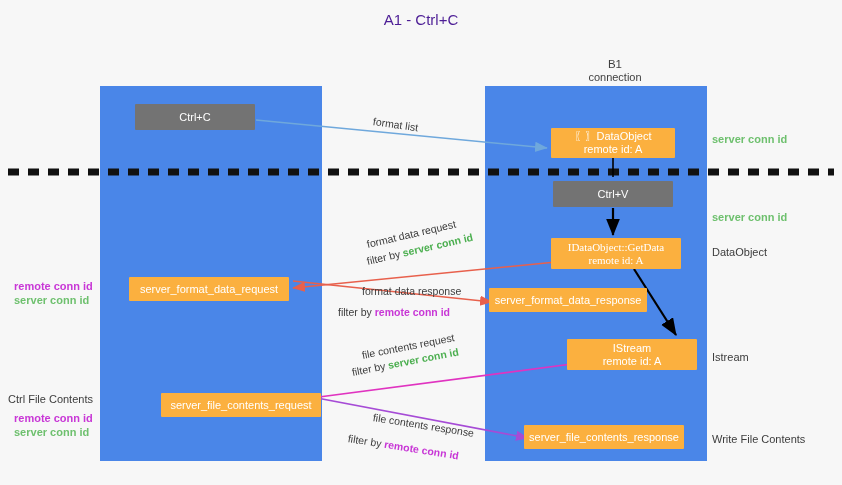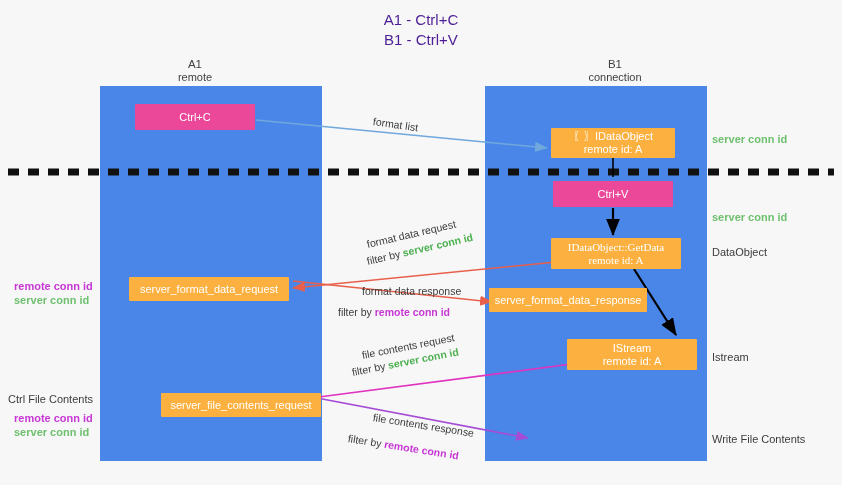--- a/index.html
+++ b/index.html
@@ -27,21 +27,21 @@
   .lane{
     position:absolute;background:#4a86e8;
   }
 
   .node{
     position:absolute;box-sizing:border-box;
     display:flex;flex-direction:column;align-items:center;justify-content:center;
     color:#ffffff;font-size:11px;line-height:13px;text-align:center;
     border-radius:1px;
   }
-  .node.green{background:#ec4899;}
+  .node.green{background:#737373;}
   .node.orange{background:#fbb03f;}
   .node .l2{font-size:11px;}
 
   .lab{
     position:absolute;font-size:10.5px;line-height:13px;color:#3c3c3c;white-space:nowrap;
   }
   .lab.rot-n13{transform:rotate(-13deg);transform-origin:left center;}
   .lab.rot-n11{transform:rotate(-11deg);transform-origin:left center;}
   .lab.rot-p9{transform:rotate(9deg);transform-origin:left center;}
   .lab.rot-p8{transform:rotate(8deg);transform-origin:left center;}
@@ -56,27 +56,22 @@
 
   svg.overlay{position:absolute;left:0;top:0;width:842px;height:485px;pointer-events:none;}
 </style>
 </head>
 <body>
 
 <div id="stage">
 
   <div class="title-block">
     <div>A1 - Ctrl+C</div>
-    <div>B1 - Ctrl+V</div>
   </div>
 
-  <div class="col-head" style="left:130px;top:58px;width:130px;">
-    <div>A1</div>
-    <div class="sub">remote</div>
-  </div>
   <div class="col-head" style="left:545px;top:58px;width:140px;">
     <div>B1</div>
     <div class="sub">connection</div>
   </div>
 
   <div class="lane" style="left:100px;top:86px;width:222px;height:375px;"></div>
   <div class="lane" style="left:485px;top:86px;width:222px;height:375px;"></div>
 
   <svg class="overlay" viewBox="0 0 842 485">
     <defs>
@@ -114,21 +109,21 @@
     <line x1="572" y1="364" x2="296" y2="400" stroke="#e033c0" stroke-width="1.6" marker-end="url(#ah-magenta)"></line>
 
     <line x1="296" y1="394" x2="528" y2="438" stroke="#a64bd6" stroke-width="1.6" marker-end="url(#ah-purple)"></line>
   </svg>
 
   <div class="node green" style="left:135px;top:104px;width:120px;height:26px;">
     <span>Ctrl+C</span>
   </div>
 
   <div class="node orange" style="left:551px;top:128px;width:124px;height:30px;">
-    <span>〖〗IDataObject</span>
+    <span>〖〗DataObject</span>
     <span class="l2">remote id: A</span>
   </div>
 
   <div class="node green" style="left:553px;top:181px;width:120px;height:26px;">
     <span>Ctrl+V</span>
   </div>
 
   <div class="node orange" style="left:551px;top:238px;width:130px;height:31px;font-family:Liberation Serif, serif;">
     <span>IDataObject::GetData</span>
     <span class="l2">remote id: A</span>
@@ -144,20 +139,23 @@
   </div>
 
   <div class="node orange" style="left:129px;top:277px;width:160px;height:24px;">
     <span>server_format_data_request</span>
   </div>
 
   <div class="node orange" style="left:129px;top:393px;width:160px;height:24px;margin-left:32px;">
     <span>server_file_contents_request</span>
   </div>
 
+  <div class="node orange" style="left:524px;top:425px;width:160px;height:24px;">
+    <span>server_file_contents_response</span>
+  </div>
 
   <div class="lab rot-p8" style="left:373px;top:115px;">format list</div>
 
   <div class="lab rot-n13" style="left:367px;top:238px;">format data request</div>
   <div class="lab rot-n13" style="left:367px;top:255px;">
     <span>filter by </span><span class="green-t">server conn id</span>
   </div>
 
   <div class="lab" style="left:362px;top:285px;">format data response</div>
   <div class="lab" style="left:338px;top:306px;">

